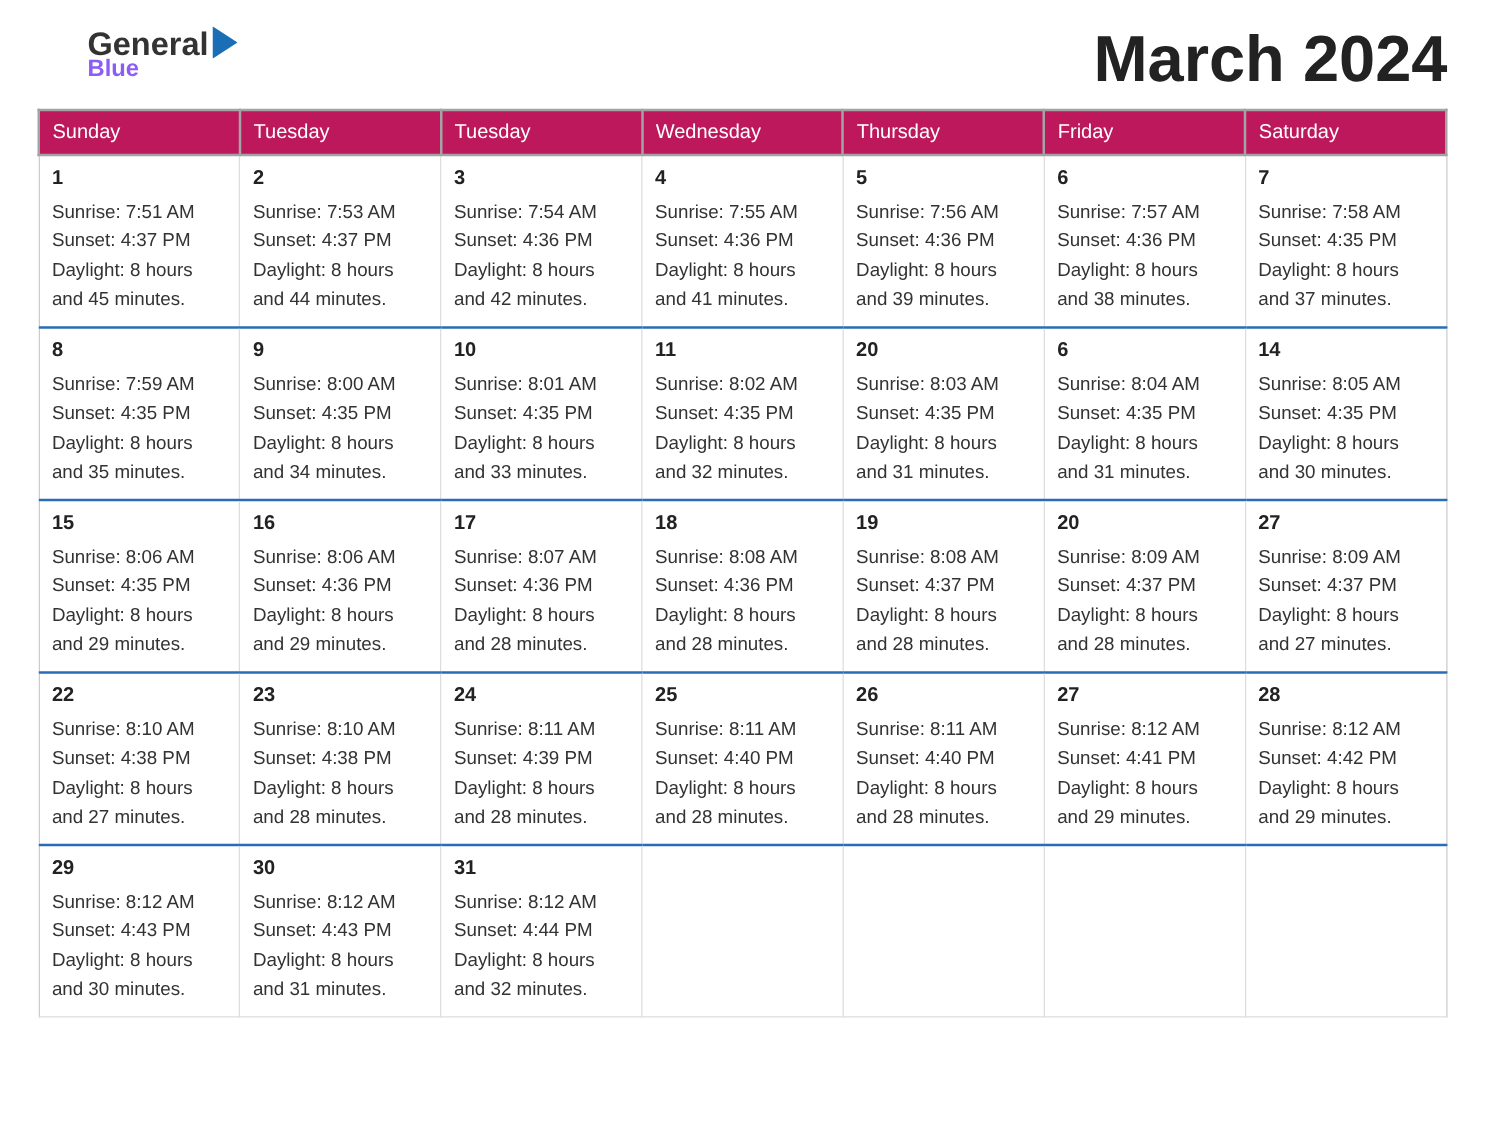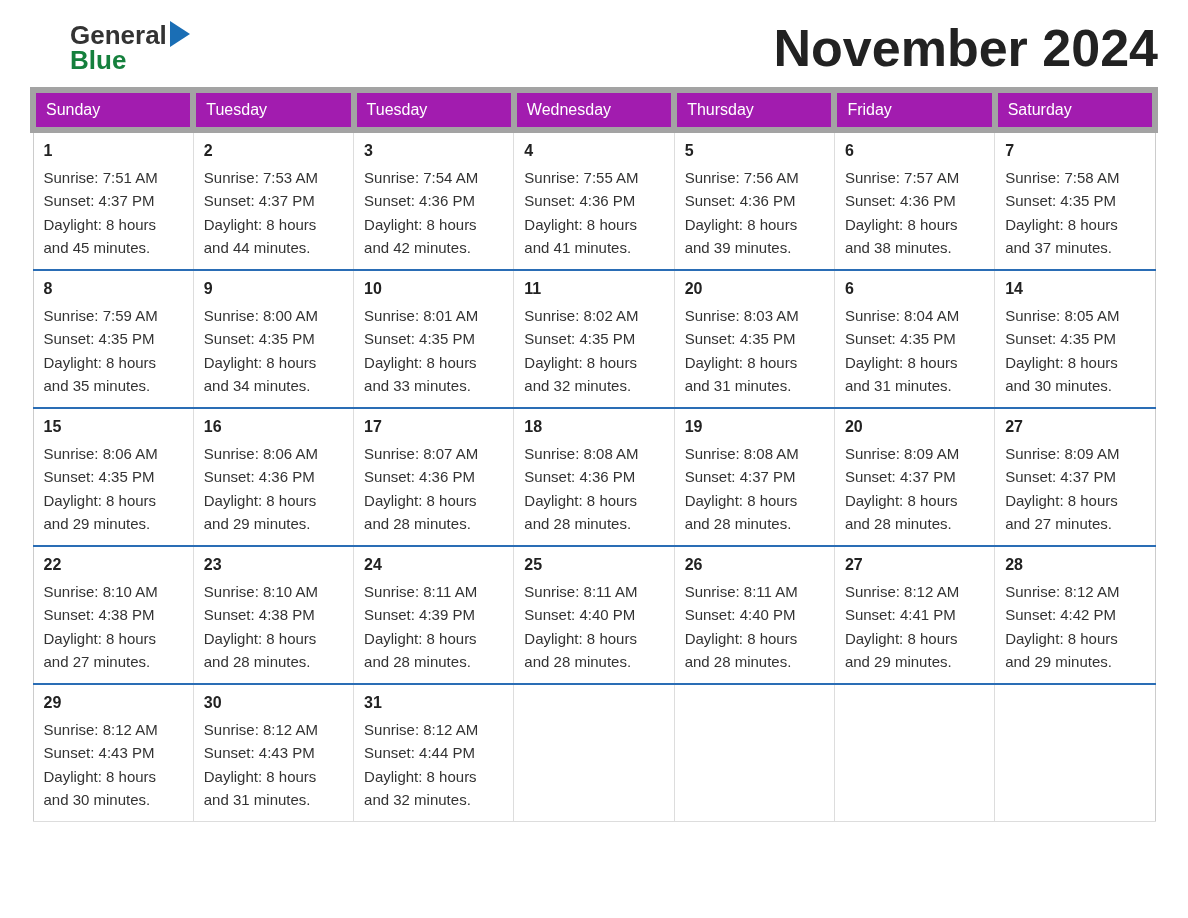--- a/index.html
+++ b/index.html
@@ -30,27 +30,27 @@
       font-size: 22px;
       color: #444;
       margin-top: 4px;
     }
     .calendar-table {
       width: 100%;
       border-collapse: collapse;
       table-layout: fixed;
     }
     .calendar-table thead tr th {
-      background-color: #a21caf;
+      background-color: #be185d;
       color: #fff;
       text-align: left;
       padding: 8px 10px;
       font-size: 16px;
       font-weight: normal;
-      border: 6px solid #a3a3a3;
+      border: 2px solid #a3a3a3;
     }
     .calendar-table tbody tr td {
       vertical-align: top;
       border-top: 2px solid #2a6db5;
       border-left: 1px solid #ddd;
       border-right: 1px solid #ddd;
       border-bottom: 1px solid #ddd;
       padding: 6px 10px 10px 10px;
       height: 110px;
       font-size: 13px;
@@ -104,27 +104,27 @@
         
       </svg>
       <div>
         <div style="display:flex; align-items:center;">
           <span style="font-size:26px;font-weight:bold;color:#333;font-family:Arial;">General</span>
           <svg width="20" height="26" viewBox="0 0 20 26" style="margin-left:3px;margin-top:-4px;">
             <polygon points="0,0 20,13 0,26" fill="#1a6eb5"></polygon>
           </svg>
         </div>
         <div style="margin-top:-6px;">
-          <span style="font-size:26px;font-weight:bold;color:#15803d;font-family:Arial;">Blue</span>
+          <span style="font-size:19px;font-weight:bold;color:#8b5cf6;font-family:Arial;">Blue</span>
         </div>
       </div>
     </div>
   </div>
   <div class="title-area">
-    <div class="month-title">November 2024</div>
+    <div class="month-title">March 2024</div>
   </div>
 </div>
 
 <table class="calendar-table">
   <thead>
     <tr>
       <th>Sunday</th>
       <th>Tuesday</th>
       <th>Tuesday</th>
       <th>Wednesday</th>

